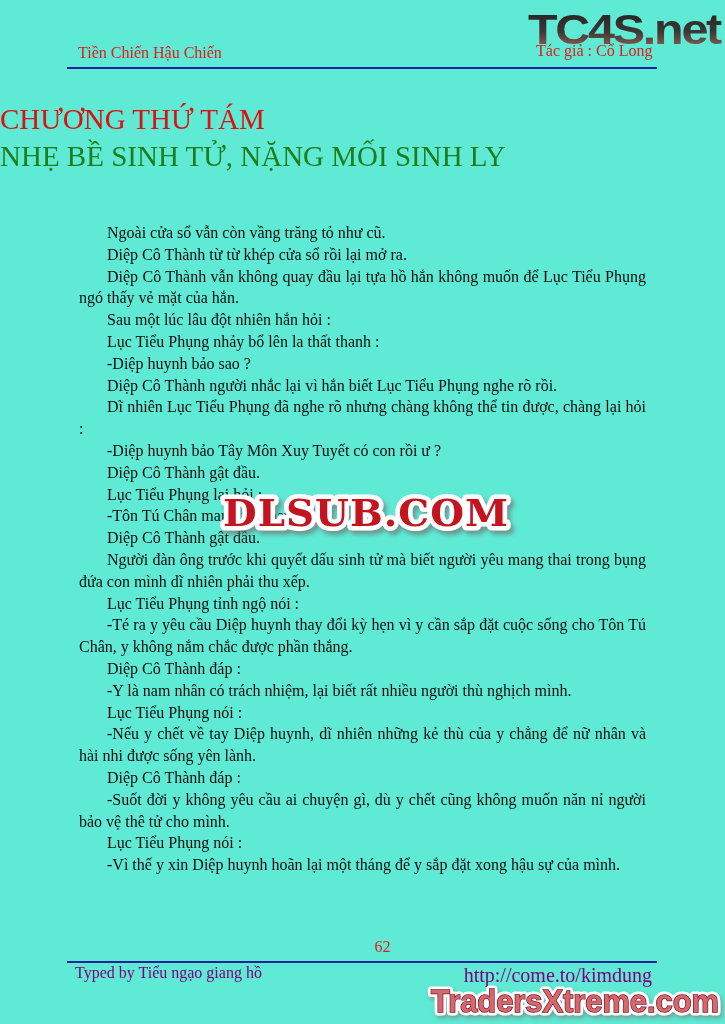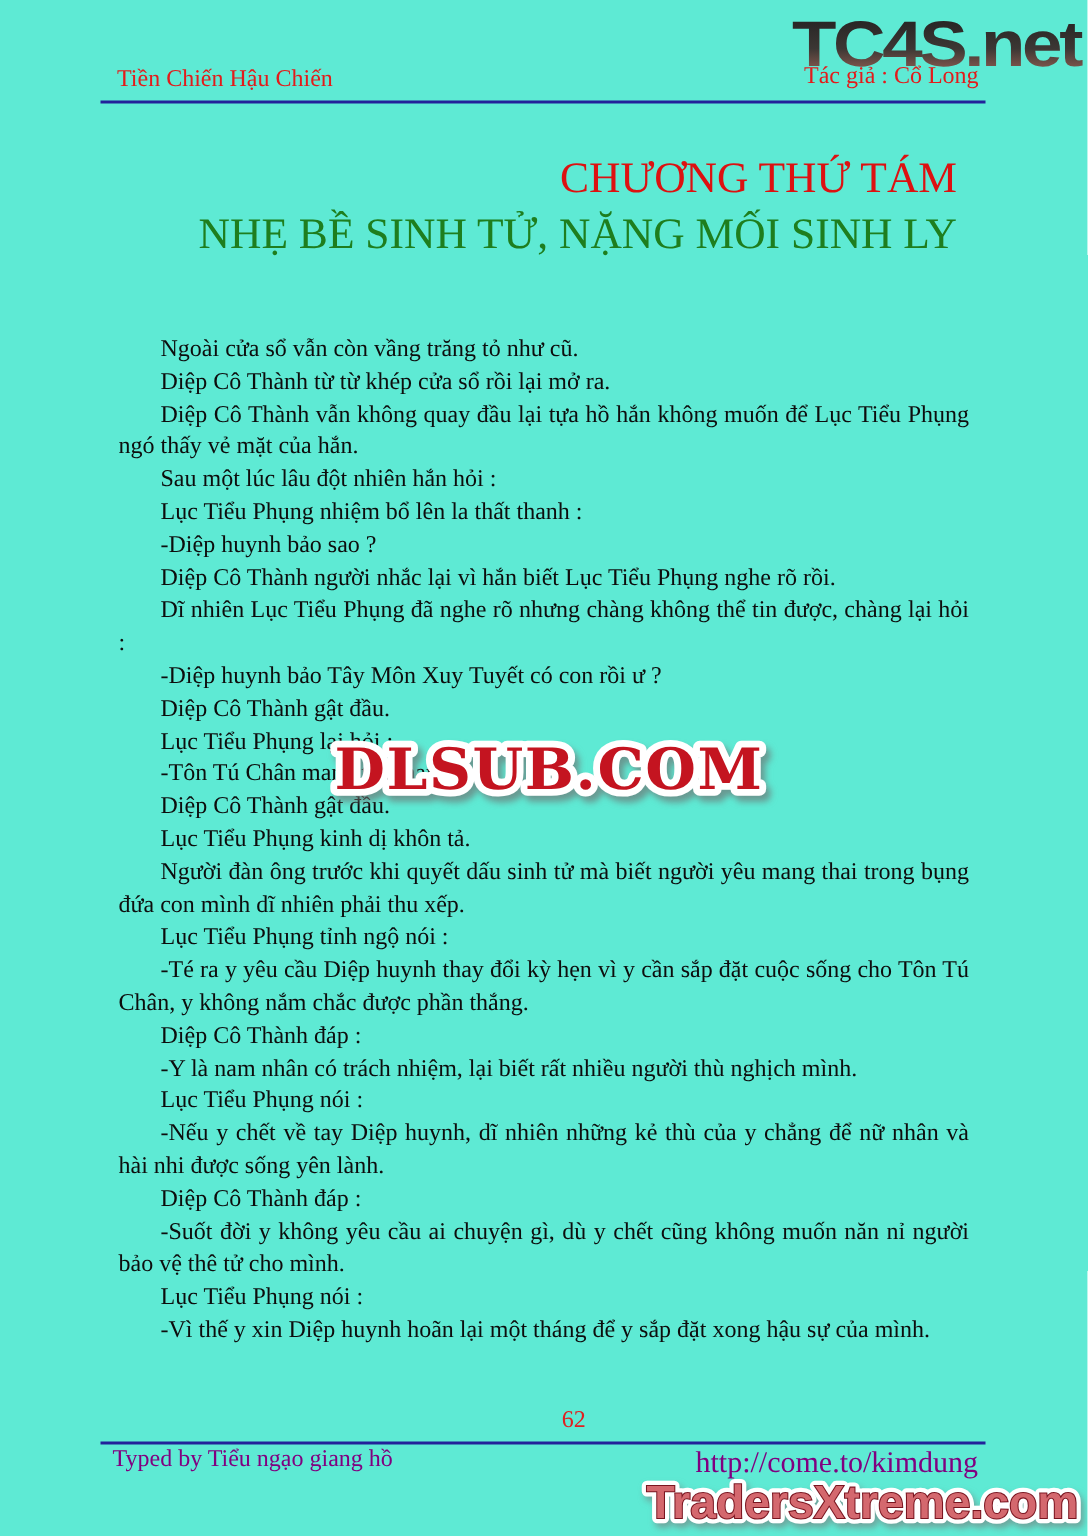--- a/index.html
+++ b/index.html
@@ -8,21 +8,21 @@
 
   
   .hdr-left{position:absolute;left:78px;top:44px;font-size:16px;color:#e31b1b;}
   .hdr-author{position:absolute;left:536px;top:42px;font-size:16px;color:#e31b1b;z-index:3;}
   .logo-svg{position:absolute;right:2px;top:4px;z-index:2;}
   .rule{position:absolute;height:2px;background:#22229a;}
   .rule-top{left:67px;top:67px;width:590px;}
   .rule-bottom{left:67px;top:961px;width:590px;}
 
   
-  .chapter{position:absolute;left:12px;top:101px;width:626px;text-align:right;line-height:37px;}
+  .chapter{position:absolute;left:0;top:101px;width:626px;text-align:left;line-height:37px;}
   .chapter .t1{font-size:29px;color:#dd1111;}
   .chapter .t2{font-size:29px;color:#1e7e1e;}
 
   
   .body-text{position:absolute;left:79px;top:222px;width:567px;
              font-size:16px;line-height:21.8px;color:#0d0d0d;text-align:justify;}
   .body-text p{margin:0;text-indent:28px;}
 
   
   .wm-svg{position:absolute;left:210px;top:483px;z-index:5;
@@ -61,30 +61,29 @@
   <div class="chapter">
     <div class="t1">CHƯƠNG THỨ TÁM</div>
     <div class="t2">NHẸ BỀ SINH TỬ, NẶNG MỐI SINH LY</div>
   </div>
 
   <div class="body-text">
     <p>Ngoài cửa sổ vẫn còn vầng trăng tỏ như cũ.</p>
     <p>Diệp Cô Thành từ từ khép cửa sổ rồi lại mở ra.</p>
     <p>Diệp Cô Thành vẫn không quay đầu lại tựa hồ hắn không muốn để Lục Tiểu Phụng ngó thấy vẻ mặt của hắn.</p>
     <p>Sau một lúc lâu đột nhiên hắn hỏi :</p>
-    <p>Lục Tiểu Phụng nhiệm bổ lên la thất thanh :</p>
+    <p>Lục Tiểu Phụng nhảy bổ lên la thất thanh :</p>
     <p>-Diệp huynh bảo sao ?</p>
     <p>Diệp Cô Thành người nhắc lại vì hắn biết Lục Tiểu Phụng nghe rõ rồi.</p>
     <p>Dĩ nhiên Lục Tiểu Phụng đã nghe rõ nhưng chàng không thể tin được, chàng lại hỏi :</p>
     <p>-Diệp huynh bảo Tây Môn Xuy Tuyết có con rồi ư ?</p>
     <p>Diệp Cô Thành gật đầu.</p>
     <p>Lục Tiểu Phụng lại hỏi :</p>
     <p>-Tôn Tú Chân mang thai hay sao ?</p>
     <p>Diệp Cô Thành gật đầu.</p>
-    <p>Lục Tiểu Phụng kinh dị khôn tả.</p>
     <p>Người đàn ông trước khi quyết dấu sinh tử mà biết người yêu mang thai trong bụng đứa con mình dĩ nhiên phải thu xếp.</p>
     <p>Lục Tiểu Phụng tỉnh ngộ nói :</p>
     <p>-Té ra y yêu cầu Diệp huynh thay đổi kỳ hẹn vì y cần sắp đặt cuộc sống cho Tôn Tú Chân, y không nắm chắc được phần thắng.</p>
     <p>Diệp Cô Thành đáp :</p>
     <p>-Y là nam nhân có trách nhiệm, lại biết rất nhiều người thù nghịch mình.</p>
     <p>Lục Tiểu Phụng nói :</p>
     <p>-Nếu y chết về tay Diệp huynh, dĩ nhiên những kẻ thù của y chẳng để nữ nhân và hài nhi được sống yên lành.</p>
     <p>Diệp Cô Thành đáp :</p>
     <p>-Suốt đời y không yêu cầu ai chuyện gì, dù y chết cũng không muốn năn nỉ người bảo vệ thê tử cho mình.</p>
     <p>Lục Tiểu Phụng nói :</p>

